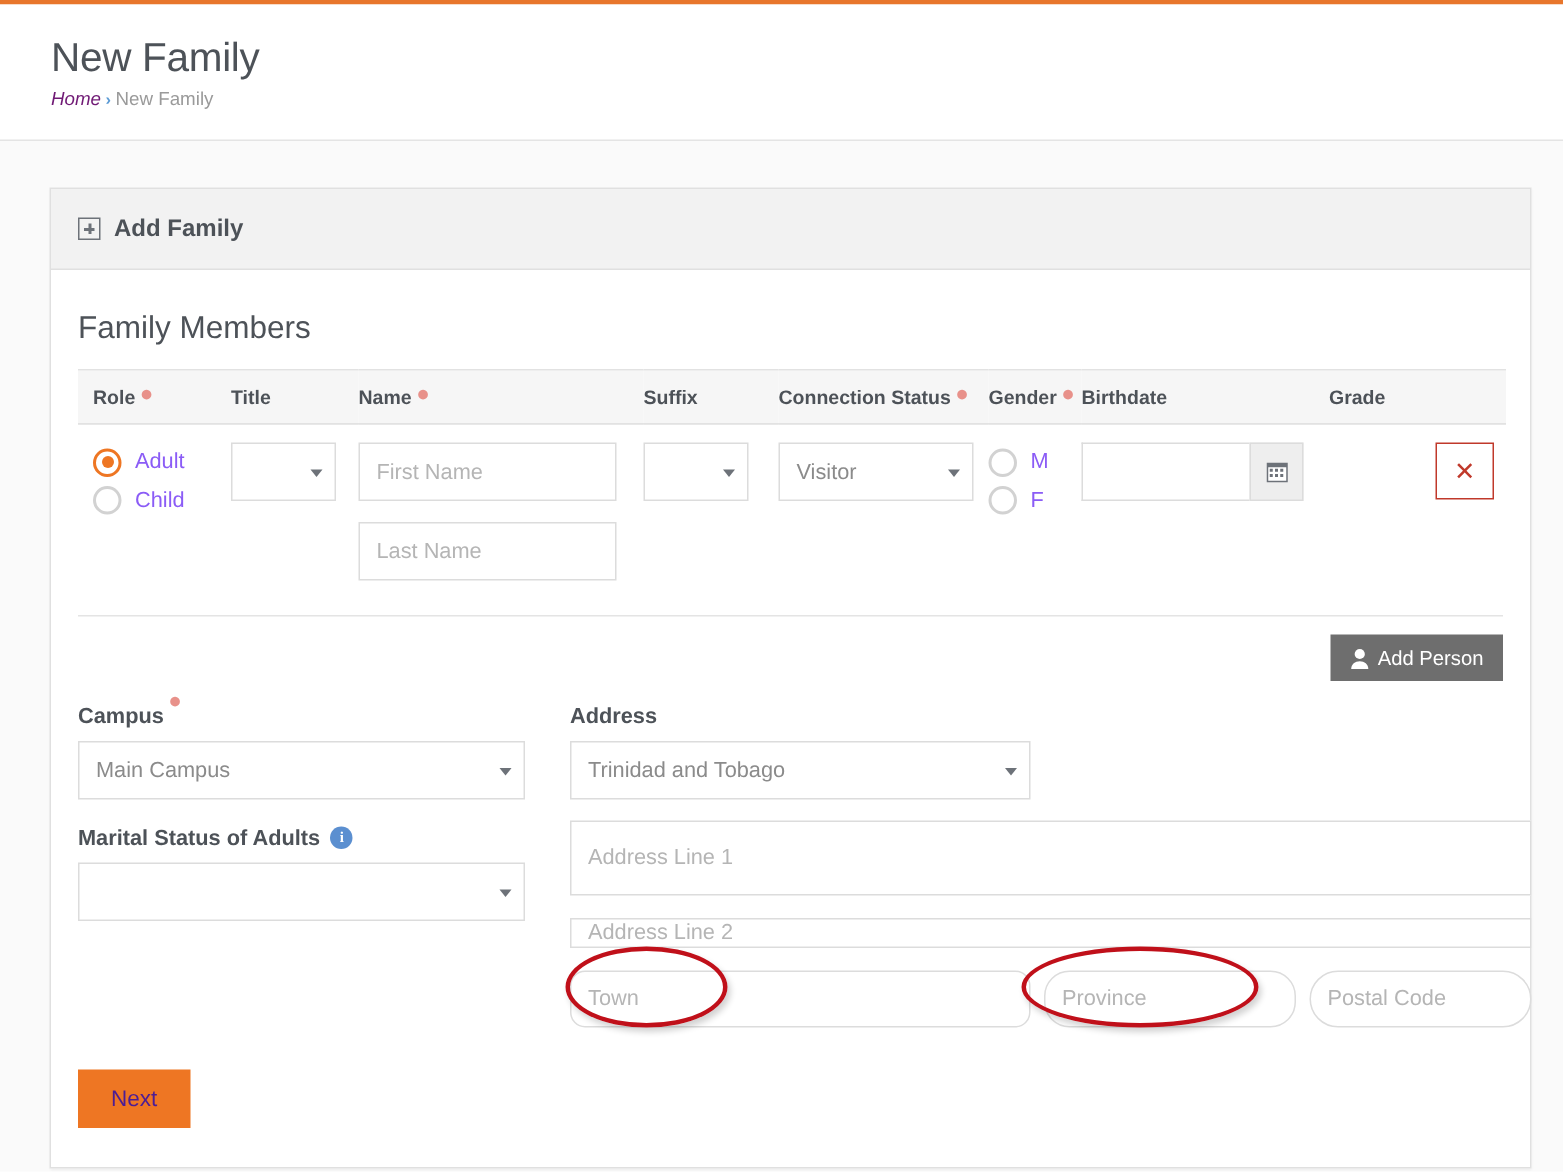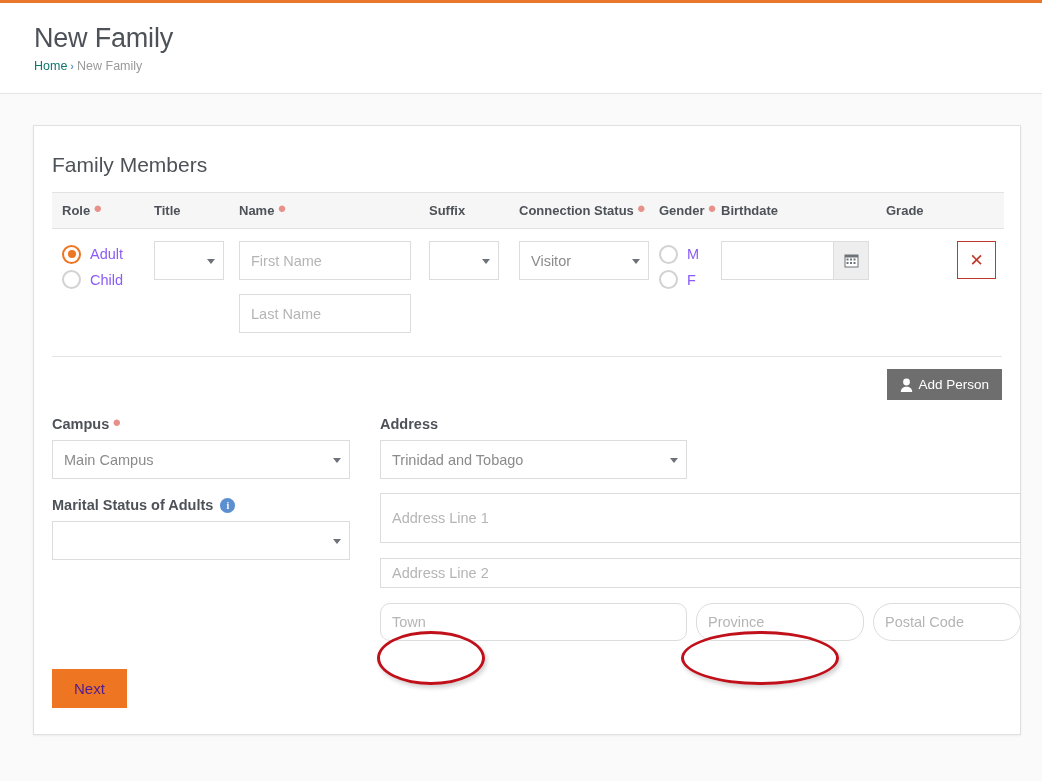--- a/index.html
+++ b/index.html
@@ -19,21 +19,21 @@
     background:#ffffff;
     padding:18px 0 14px 34px;
     border-bottom:1px solid #e4e4e4;
     height:91px;
   }
   .page-title {
     font-size:27px; font-weight:400; color:#4d5258;
     letter-spacing:-0.2px; margin:0 0 3px 0; line-height:34px;
   }
   .breadcrumb { font-size:12.5px; color:#9a9a9a; line-height:16px; }
-  .breadcrumb a { color:#0f766e; text-decoration:none; }
+  .breadcrumb a { color:#701a75; text-decoration:none;font-style:italic; }
   .breadcrumb .sep { color:#5b9bd5; font-weight:bold; margin:0 3px; font-size:11px; }
 
   
   .panel {
     position:absolute; left:33px; top:125px; width:988px;
     background:#ffffff; border:1px solid #e0e0e0;
     box-shadow:0 1px 2px rgba(0,0,0,0.06);
   }
   .panel-head {
     background:#f2f2f2; border-bottom:1px solid #e0e0e0;
@@ -131,21 +131,21 @@
     cursor:pointer; font-family:"Liberation Sans", sans-serif;
   }
   .person-ico svg { display:block; }
 
   
   .bottom { display:flex; gap:30px; padding:16px 0 0 0; }
   .col-left { width:298px; flex:none; }
   .col-right { flex:1; }
   .fld-label {
     font-size:14.5px; font-weight:bold; color:#4d5258;
-    margin:0 0 8px 0; display:flex; align-items:center;
+    margin:0 0 8px 0; display:flex; 
   }
   .info-ico {
     width:15px; height:15px; border-radius:50%; background:#5b8fd0;
     color:#fff; font-size:10px; font-weight:bold; line-height:15px;
     text-align:center; margin-left:7px; display:inline-block;
     font-family:"Liberation Serif", serif;
   }
   .blk-gap { height:18px; }
   .addr-row { display:flex; gap:0; }
 
@@ -169,20 +169,24 @@
 
 <div class="page-header">
   <h1 class="page-title">New Family</h1>
   <div class="breadcrumb">
     <a href="#">Home</a><span class="sep">›</span><span>New Family</span>
   </div>
 </div>
 
 <div class="panel">
 
+  <div class="panel-head">
+    <span class="plus-box"></span>
+    <span class="panel-head-title">Add Family</span>
+  </div>
 
   <div class="panel-body">
 
     <div class="section-title">Family Members</div>
 
     <table class="members">
       <colgroup>
         <col style="width:102px">
           <col style="width:85px">
           <col style="width:190px">
@@ -326,21 +330,21 @@
 
         <div class="sel-wrap" style="width:307px">
           <div class="sel-text">Trinidad and Tobago</div>
           <span class="caret"></span>
         </div>
 
         <div style="height:14px"></div>
         <input class="inp" style="height: 50px;" value="" placeholder="Address Line 1">
 
         <div style="height:15px"></div>
-        <input class="inp" style="height: 30px;" value="" placeholder="Address Line 2">
+        <input class="inp" style="height: 20px;" value="" placeholder="Address Line 2">
 
         <div style="height:15px"></div>
         <div class="addr-row">
           <input class="inp" style="width: 307px; height: 38px; border-radius: 10px;" value="" placeholder="Town">
           <input class="inp" style="width: 168px; height: 38px; margin-left: 9px; border-radius: 17px;" value="" placeholder="Province">
           <input class="inp" style="width: 148px; height: 38px; margin-left: 9px; border-radius: 19px;" value="" placeholder="Postal Code">
         </div>
       </div>
     </div>
 

